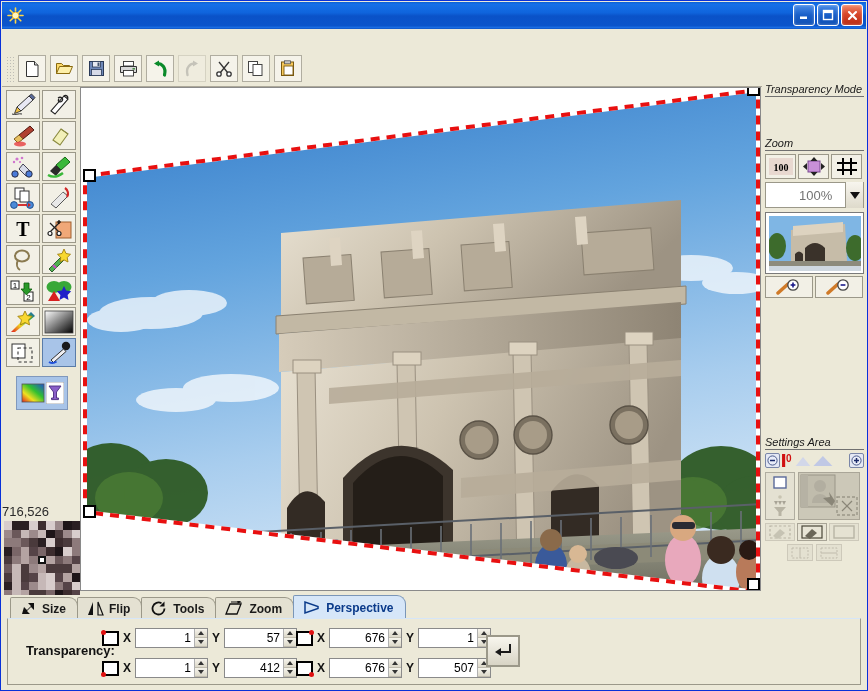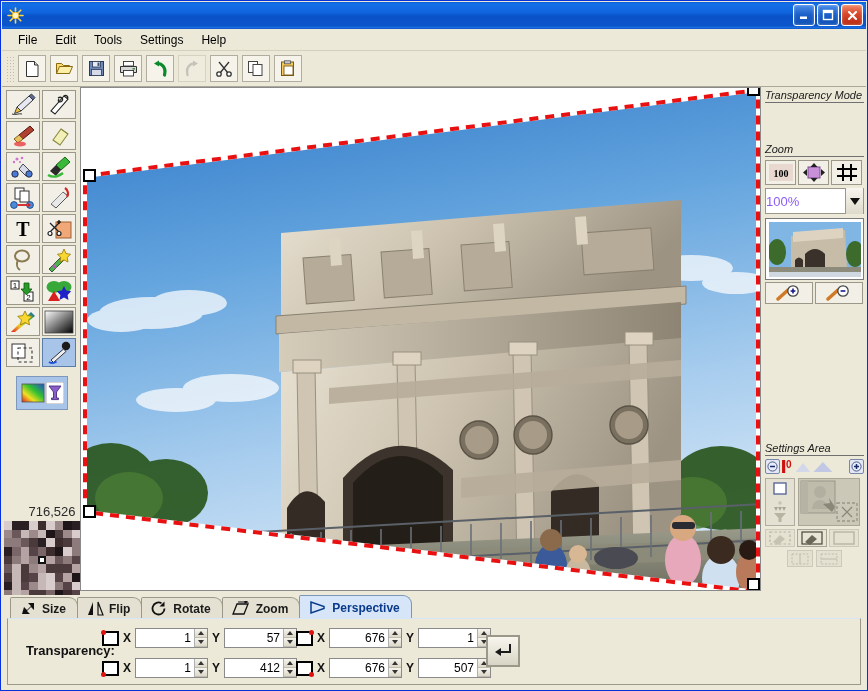--- a/index.html
+++ b/index.html
@@ -132,25 +132,24 @@
     width: 52px; height: 34px;
     background: #a8c4e8;
     border: 1px solid #8098bc;
     display: flex; align-items: center; justify-content: center;
     gap: 1px;
     cursor: pointer;
   }
   #coord-readout {
     position: absolute; left: 0; top: 417px;
     width: 78px;
-    text-align: center;
+    text-align: left;
     font-size: 13px;
     color: #2a2a2a;
     font-family: "Liberation Sans", sans-serif;
-    margin-left: 11px;
   }
   #pixel-grid {
     position: absolute; left: 2px; top: 434px;
     width: 76px; height: 78px;
     display: grid;
     grid-template-columns: repeat(9, 1fr);
     grid-template-rows: repeat(9, 1fr);
   }
   #pixel-grid div { width: 100%; height: 100%; }
 
@@ -169,21 +168,21 @@
   .handle {
     position: absolute;
     width: 13px; height: 13px;
     background: #ffffff;
     border: 2px solid #000000;
     cursor: pointer;
   }
 
   
   #rightpanel {
-    position: absolute; left: 761px; top: 86px;
+    position: absolute; left: 761px; top: 80px;
     width: 105px; height: 504px;
     background: #ece9d8;
     padding: 2px 3px;
   }
   .rp-title {
     font-size: 11px; font-style: italic;
     color: #1a1a1a;
     border-bottom: 1px solid #707070;
     padding-bottom: 1px;
     margin-bottom: 3px;
@@ -209,21 +208,21 @@
     width: 31px; height: 25px;
     background: #f2f0e6; border: 1px solid #9b9889;
     display: flex; align-items: center; justify-content: center;
     cursor: pointer;
   }
   #zoom-combo {
     display: flex; height: 26px;
     border: 1px solid #9b9889; background: #fff;
     align-items: center; cursor: pointer;
   }
-  #zoom-value { flex: 1; font-size: 13px; color: #8b5cf6; }
+  #zoom-value { flex: 1; font-size: 13px; color: #737373; margin-left: 33px; }
   #thumb-box {
     margin-top: 4px;
     width: 99px; height: 62px;
     border: 1px solid #7a7a7a;
     background: #fff; overflow: hidden;
     position: relative;
   }
   #thumb-img { position: absolute; left: 3px; top: 3px; width: 92px; height: 55px; }
   #thumb-zoom-btns { display: flex; gap: 2px; margin-top: 2px; }
   .tzbtn {
@@ -383,27 +382,20 @@
         <svg width="13" height="13" viewBox="0 0 13 13">
           <g stroke="#fff" stroke-width="2.1" stroke-linecap="round">
             <line x1="3" y1="3" x2="10" y2="10"></line>
             <line x1="10" y1="3" x2="3" y2="10"></line>
           </g>
         </svg>
       </div>
     </div>
   </div>
 
-  <div id="menubar">
-    <div class="menu-item">File</div>
-    <div class="menu-item">Edit</div>
-    <div class="menu-item">Tools</div>
-    <div class="menu-item">Settings</div>
-    <div class="menu-item">Help</div>
-  </div>
 
   <div id="toolbar">
     <div id="tb-grip"></div>
 
     <div class="tb-btn">
       <svg width="18" height="18" viewBox="0 0 18 18">
         <path d="M3.5 1.5h8l3.5 3.5v11.5h-11.5z" fill="#fff" stroke="#333" stroke-width="1"></path>
         <path d="M11.5 1.5v3.5h3.5" fill="#d8d8d8" stroke="#333" stroke-width="1"></path>
       </svg>
     </div>
@@ -1093,21 +1085,21 @@
         <path d="M1 14L6 1v13z" fill="#111"></path>
         <path d="M16 14L11 1v13z" fill="none" stroke="#111" stroke-width="1.2"></path>
       </svg>
       <span>Flip</span>
     </div>
     <div class="tab">
       <svg width="17" height="15" viewBox="0 0 17 15">
         <path d="M13.5 7.5a6 6 0 1 1-3-5.2" fill="none" stroke="#111" stroke-width="1.8"></path>
         <path d="M13.5 0.5v5h-5z" fill="#111"></path>
       </svg>
-      <span>Rotate</span>
+      <span>Tools</span>
     </div>
     <div class="tab">
       <svg width="19" height="15" viewBox="0 0 19 15">
         <path d="M1 13h11L16 3H5z" fill="none" stroke="#111" stroke-width="1.3"></path>
         <path d="M6 1h9l-2.5-1.5" fill="none" stroke="#111" stroke-width="1.2"></path>
         <path d="M16 1l-3.5-1.8v3.6z" fill="#111"></path>
       </svg>
       <span>Zoom</span>
     </div>
     <div class="tab active">

